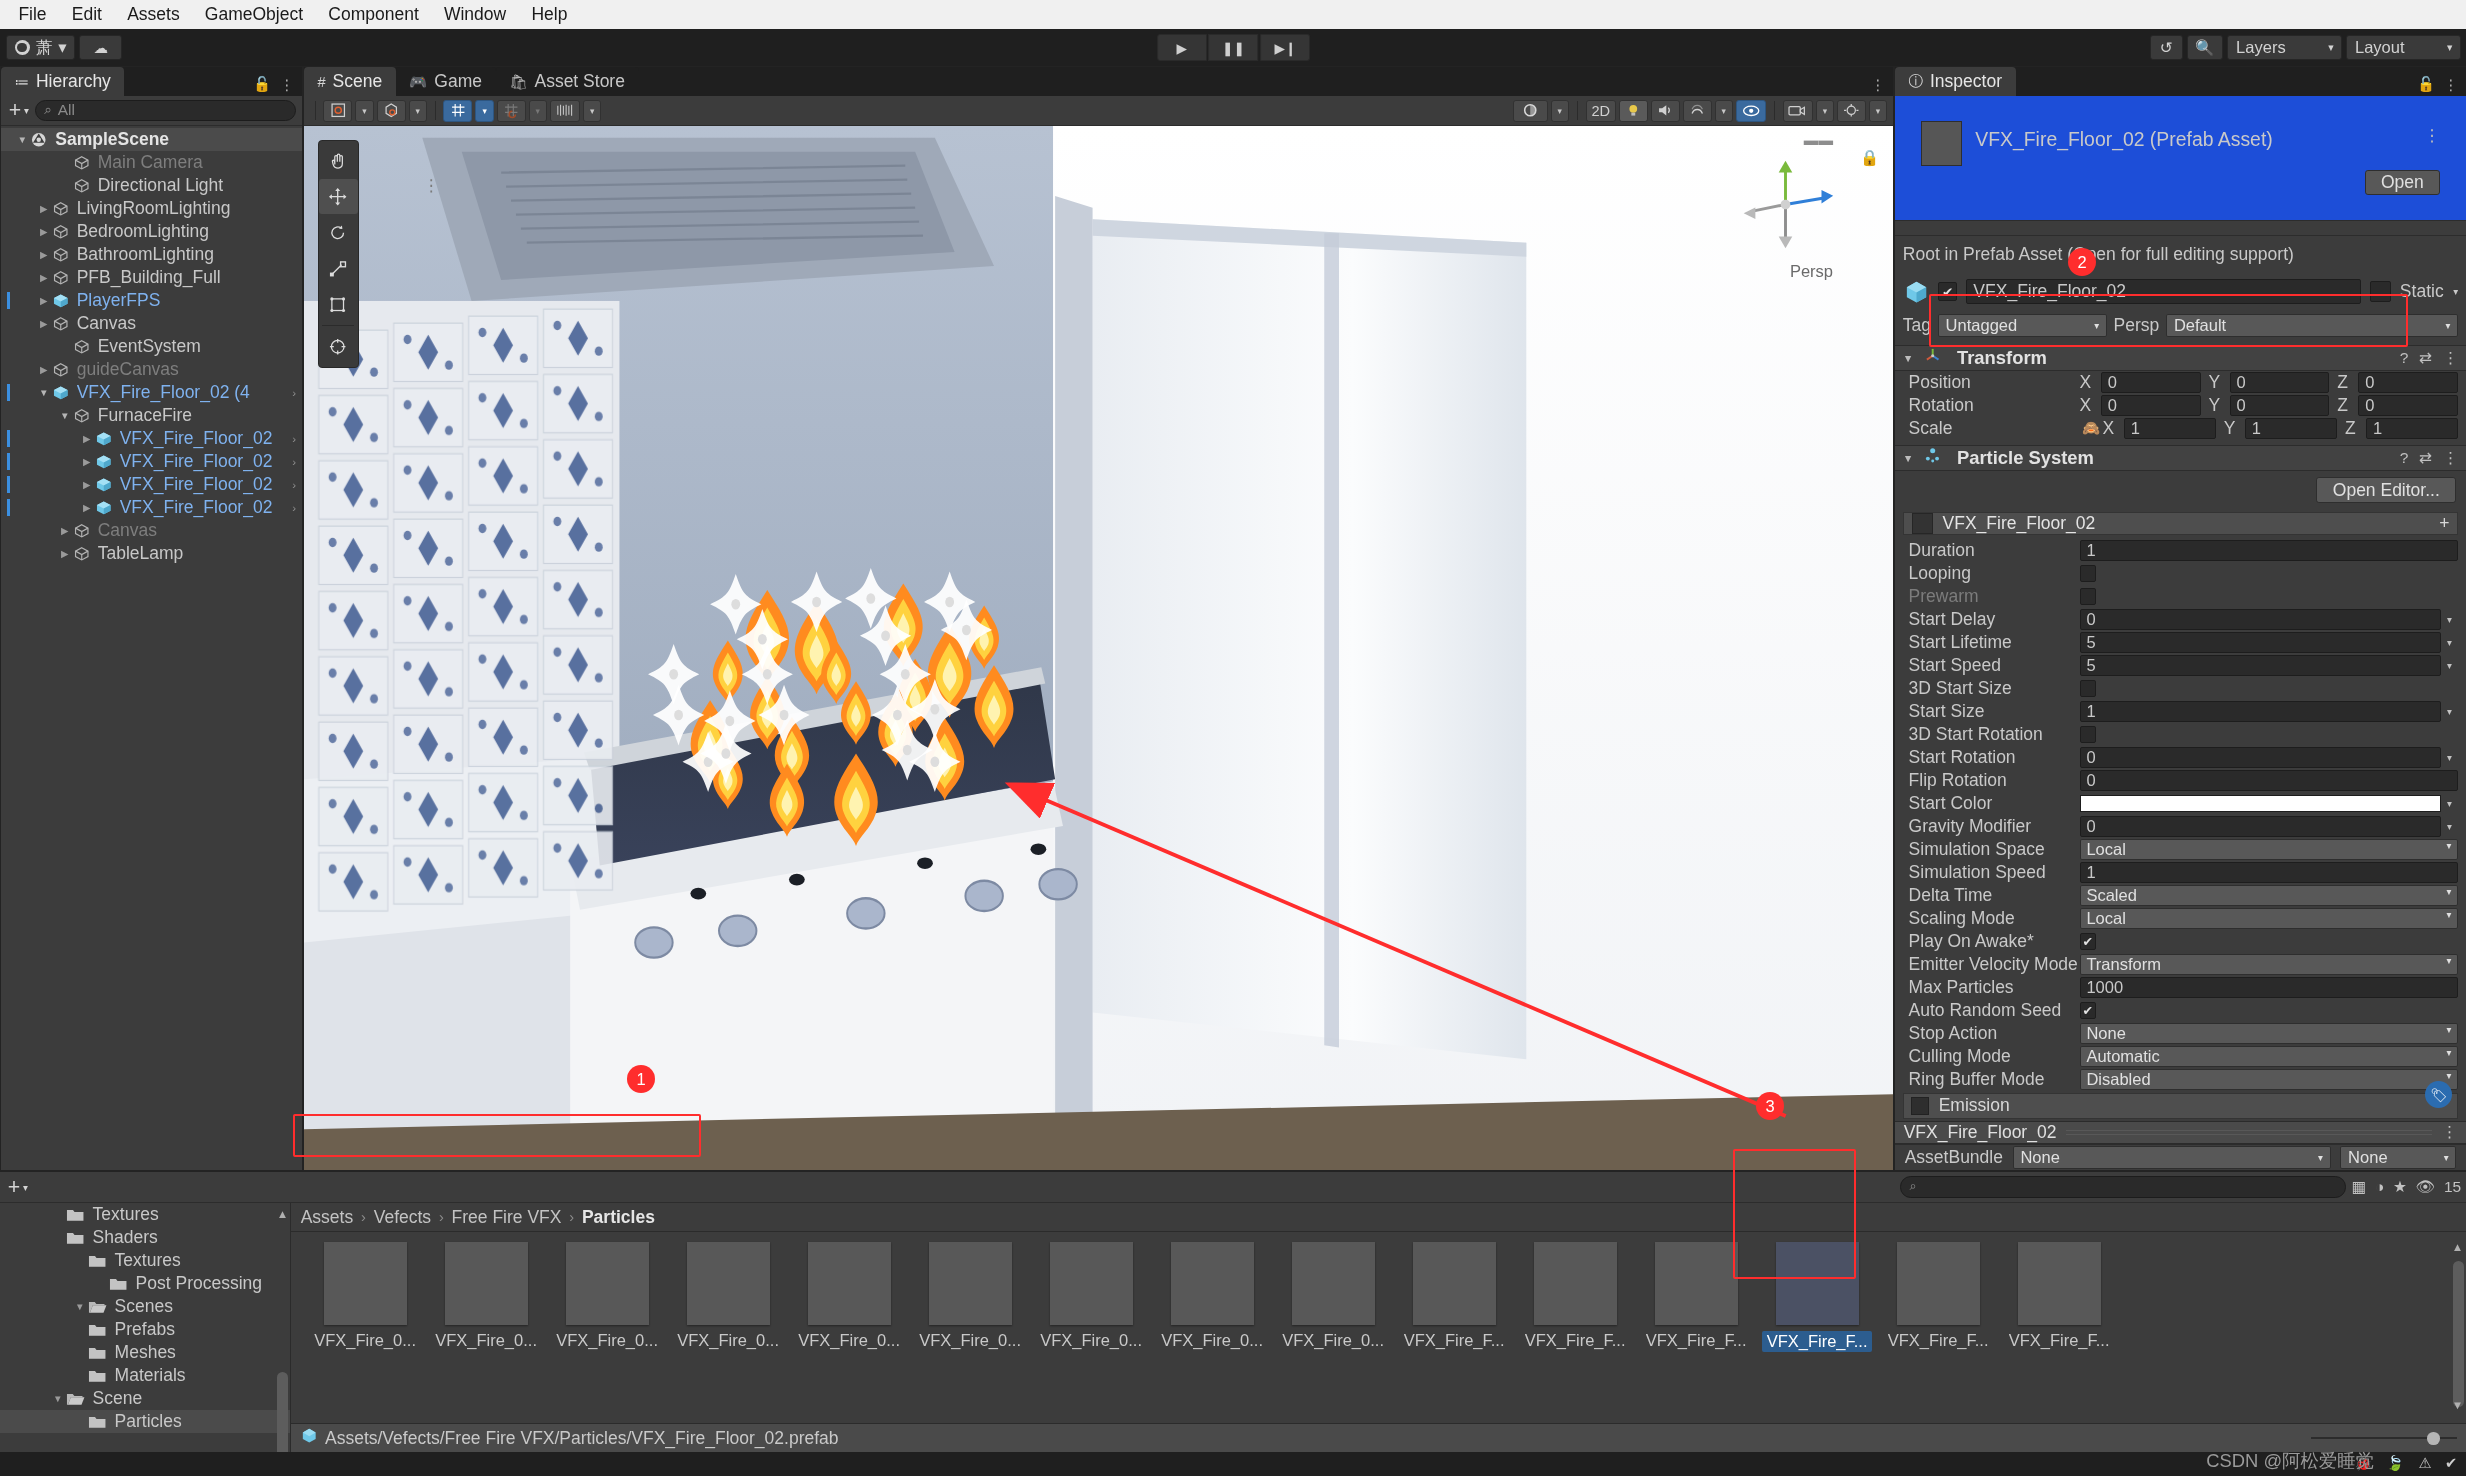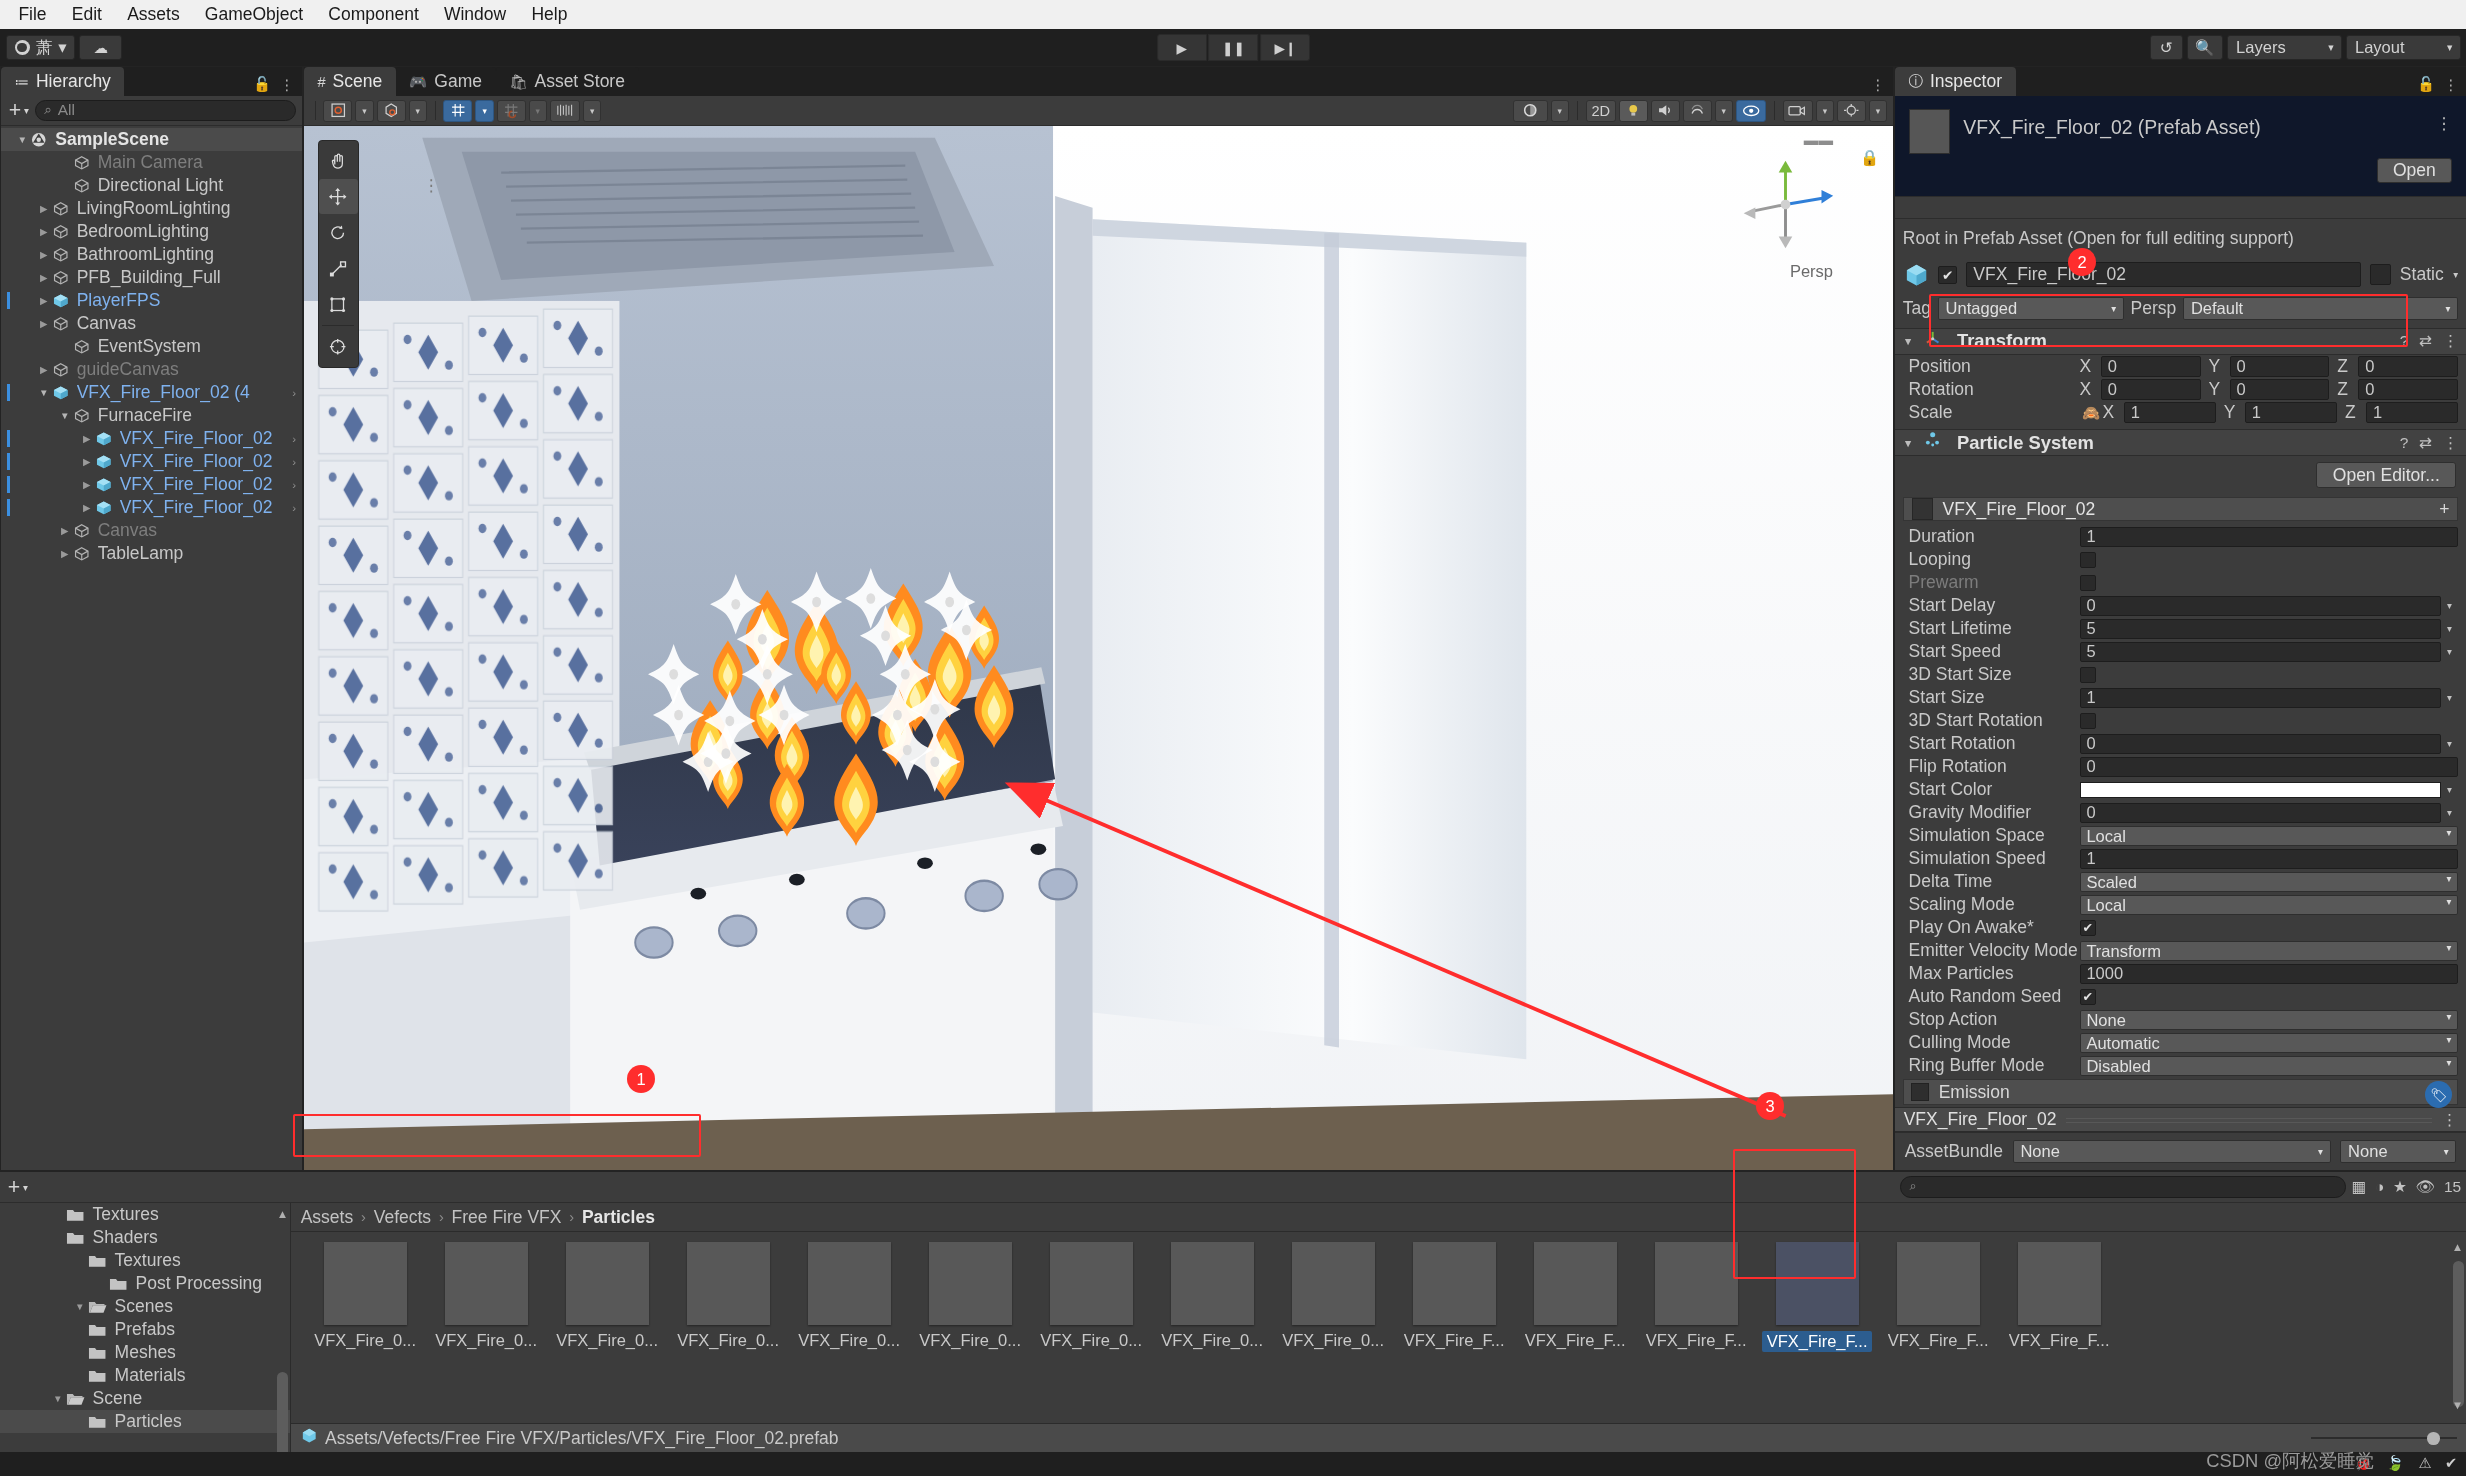--- a/index.html
+++ b/index.html
@@ -142,21 +142,21 @@
 
   
   .gizmo{ position:absolute; right:54px; top:25px; width:107px; height:107px; z-index:5;}
   .persp{ position:absolute; right:60px; top:136px; color:#6a6a6a; font-size:16.5px; z-index:5;}
   .gizmo-bars{position:absolute; right:60px; top:5.8px; color:#8d8d8d; font-size:14.6px; letter-spacing:0; z-index:5;}
   .lock-ic{ position:absolute; right:13.6px; top:23px; color:#9a9a9a; font-size:15.5px; z-index:5;}
   .dots-ic{ position:absolute; left:119px; top:50px; color:#7b7b7b; font-size:16.5px; z-index:5;}
 
   
   .insp { width: 573px; flex:none; background:#3c3c3c; }
-  .insp-head{ background:#0f172a; padding:4px; }
+  .insp-head{ background:#1d4ed8; padding:16px; }
   .insp-assetrow{ display:flex; align-items:flex-start; padding:8.7px 9.7px 0 9.7px; gap:13.6px;}
   .insp-thumb{ width:41px; height:45px; background:#565656; border:1px solid #2e2e2e;}
   .insp-assetname{ font-size:19.4px; color:#c9c9c9; padding-top:7.8px;}
   .insp-kebab{ margin-left:auto; color:#bdbdbd; font-size:16.5px; padding-top:5.8px;}
   .openbtn{
     background:#585858; border:1px solid #2e2e2e; border-radius:2.9px; color:#e0e0e0;
     font-size:17.5px; height:25px; padding:0 15.5px; display:flex;align-items:center;
   }
   .openrow{ display:flex; justify-content:flex-end; padding:3.9px 9.7px 9.7px 9.7px;}
   .insp-sep{height:1px;background:#2c2c2c;}
@@ -1193,21 +1193,21 @@
         <div class="nameinput">VFX_Fire_Floor_02</div>
         <div class="staticbox"></div>
         <div class="staticlbl">
           <span>Static</span>
           <span style="font-size:9.7px">▾</span>
         </div>
       </div>
 
       <div class="taglayer">
         <span class="lb">Tag</span>
-        <div class="dd" style="width:186px">
+        <div class="dd" style="width:169px">
           <span>Untagged</span>
           <span class="caret">▾</span>
         </div>
         <span class="lb">Persp</span>
         <div class="dd" style="flex:1">
           <span>Default</span>
           <span class="caret">▾</span>
         </div>
       </div>
 

